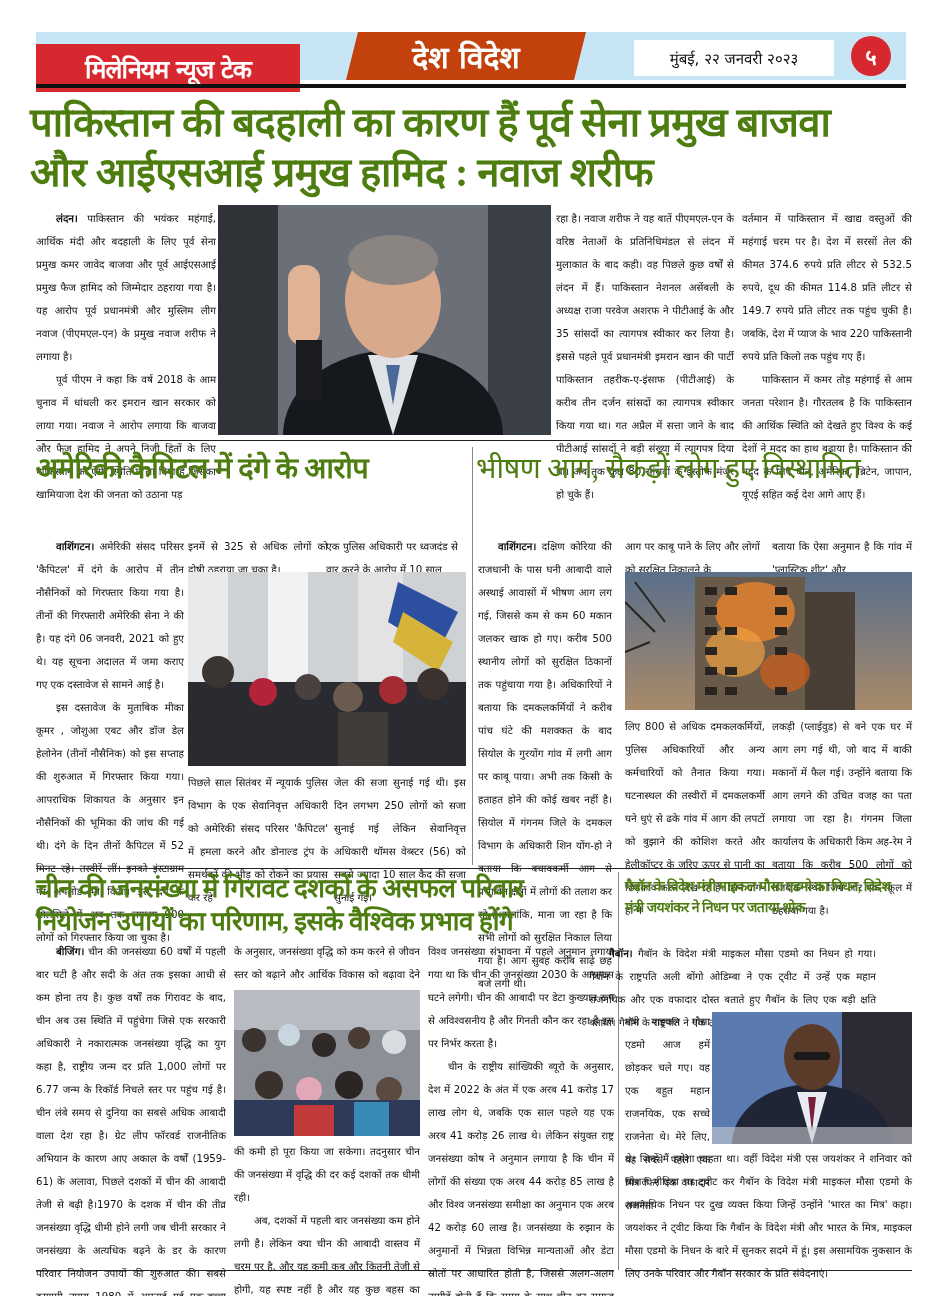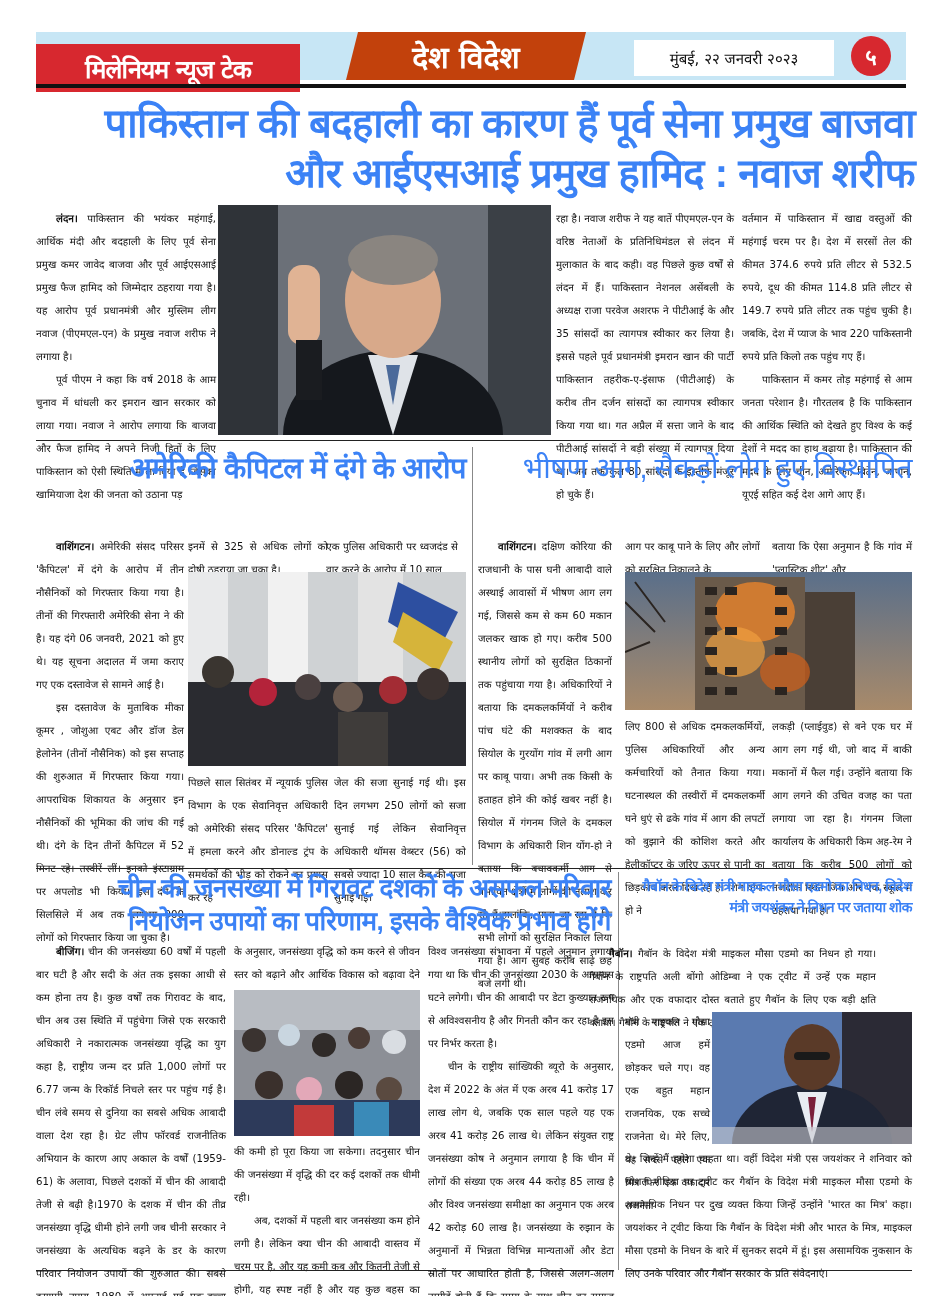--- a/index.html
+++ b/index.html
@@ -5,21 +5,21 @@
 *{box-sizing:border-box;margin:0;padding:0}
 html,body{width:945px;height:1296px;background:#fff;overflow:hidden}
 body{font-family:"DejaVu Sans",sans-serif;color:#111;position:relative}
 .abs{position:absolute}
 .masthead{left:36px;top:32px;width:870px;height:48px;background:#c7e6f5}
 .brand{left:0;top:12px;width:264px;height:48px;background:#d7282f;color:#fff;font-weight:bold;font-size:25px;display:flex;align-items:center;justify-content:center;letter-spacing:-1px}
 .section{left:310px;top:0;width:240px;height:48px;background:#c2410c;color:#fff;font-weight:bold;font-size:30px;display:flex;align-items:center;justify-content:center;clip-path:polygon(5% 0,100% 0,95% 100%,0 100%)}
 .datebox{left:598px;top:8px;width:200px;height:36px;background:#fff;font-size:15px;display:flex;align-items:center;justify-content:center}
 .pagenum{left:815px;top:4px;width:40px;height:40px;border-radius:50%;background:#d7282f;color:#fff;font-size:22px;font-weight:bold;display:flex;align-items:center;justify-content:center}
 .rule{left:36px;width:870px;height:4px;background:#111}
-.h1{font-family:Liberation Sans, sans-serif;font-weight:bold;text-align:right;line-height:1.2;color:#3b82f6;letter-spacing:-0.5px}
+.h1{font-family:Liberation Serif, serif;font-weight:bold;text-align:left;line-height:1.2;color:#4d7c0f;letter-spacing:-0.5px}
 .body{font-family:"DejaVu Sans",sans-serif;font-size:10.2px;line-height:23px;text-align:justify;color:#111}
 .body p{text-indent:20px}
 .body p.noind{text-indent:0}
 .dateline{font-weight:bold}
 .photo{overflow:hidden}
 .hr{height:1px;background:#222}
 .vr{width:1px;background:#888}
 </style>
 </head>
 <body>

